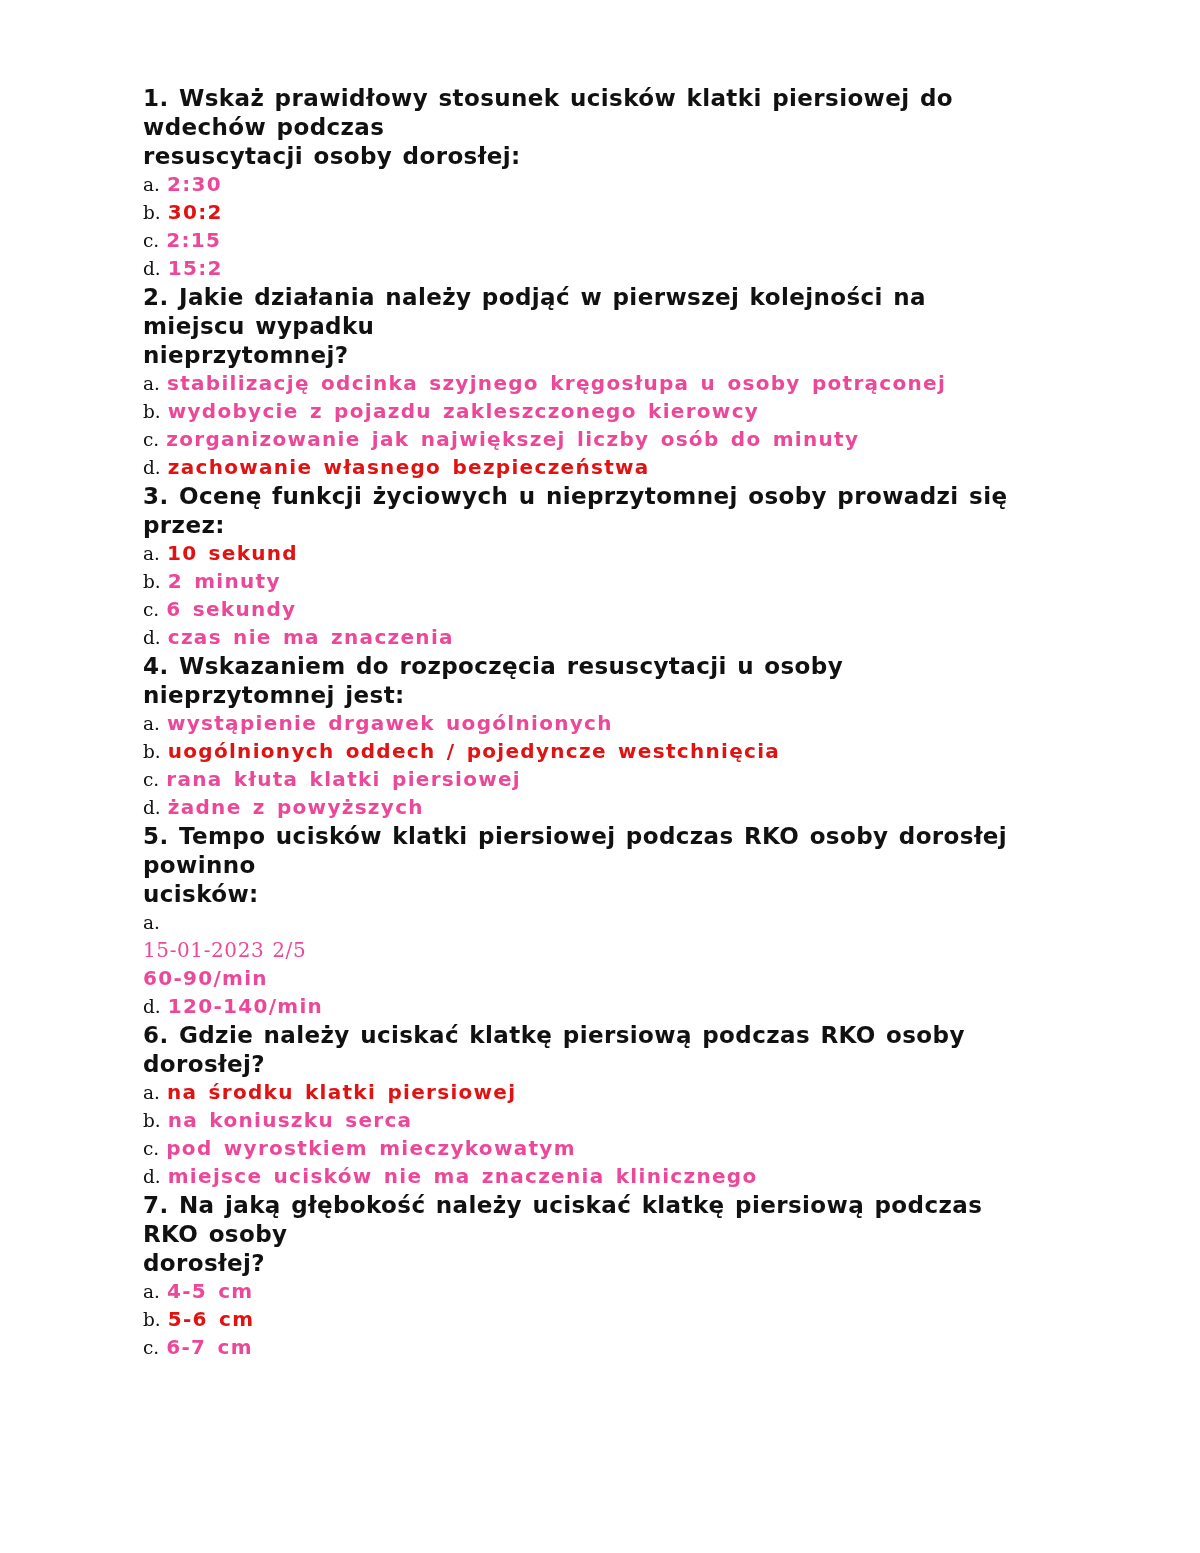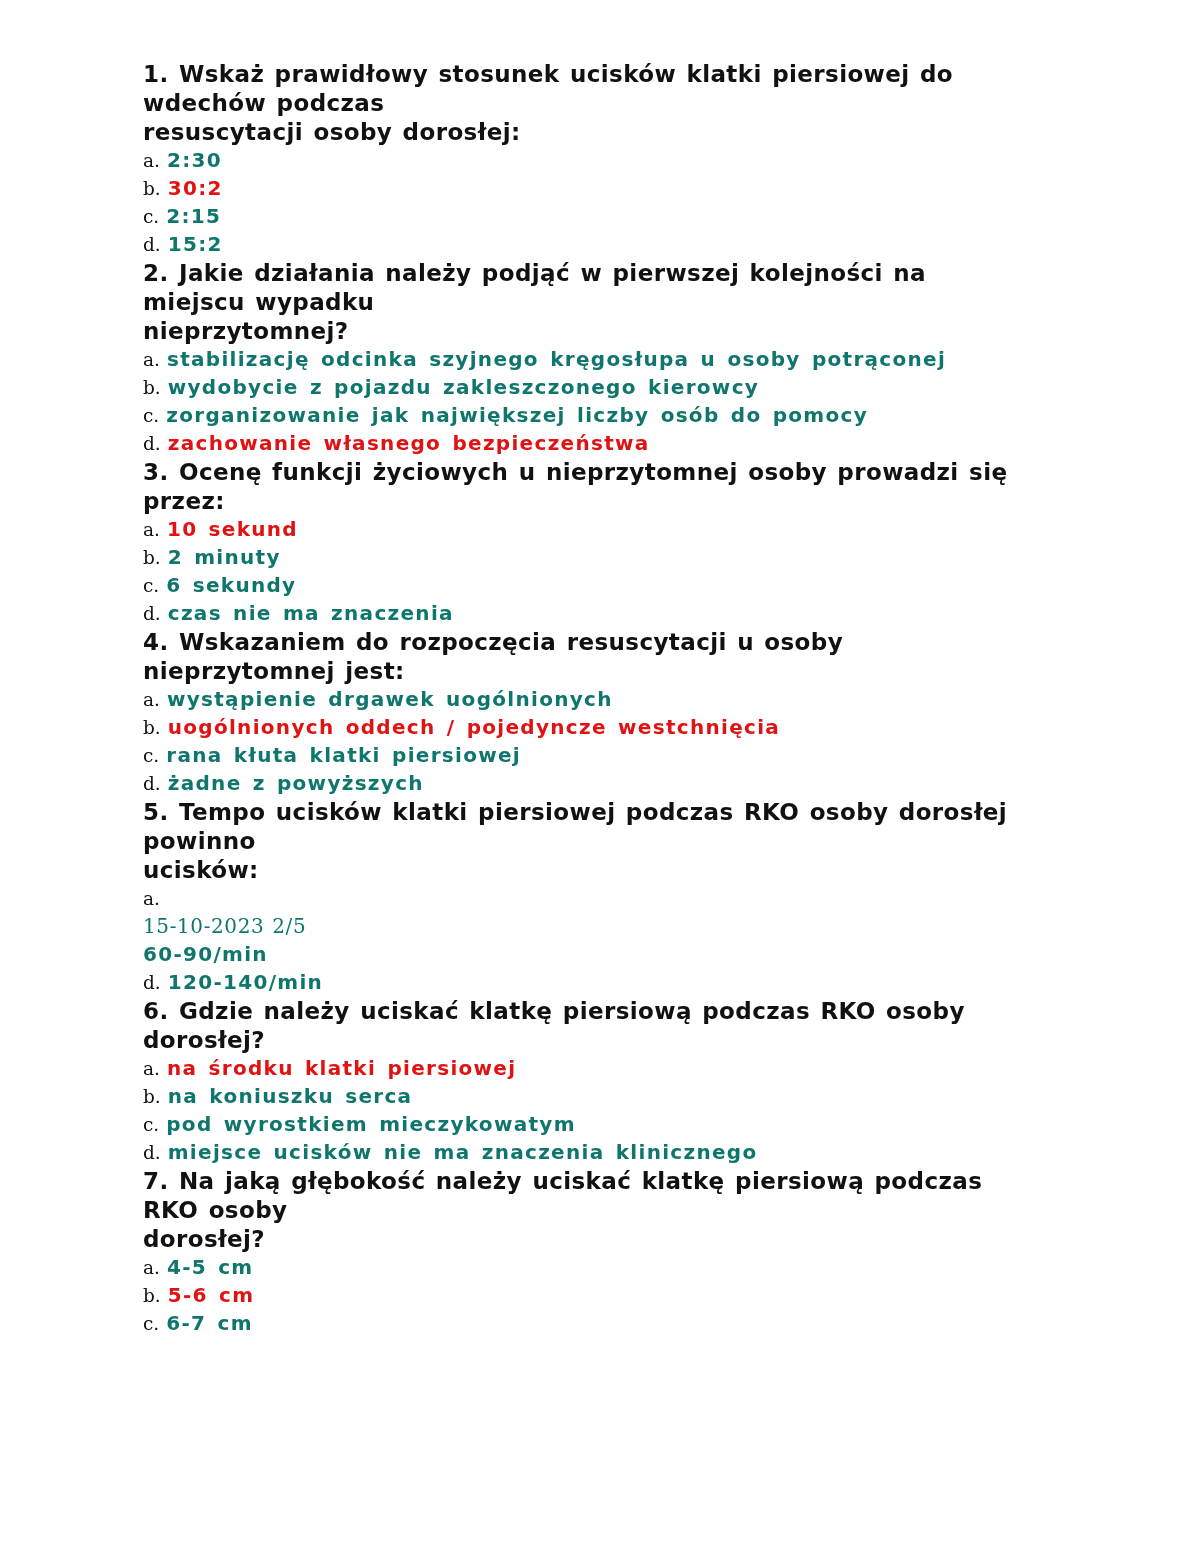--- a/index.html
+++ b/index.html
@@ -9,21 +9,21 @@
   }
   body {
     width: 1200px;
     height: 1553px;
     font-family: "DejaVu Sans", sans-serif;
     color: #111111;
     overflow: hidden;
   }
   .page {
     box-sizing: border-box;
-    padding: 60px 120px 0 143px;
+    padding: 84px 120px 0 143px;
     width: 1083px;
   }
   .q-heading-line {
     font-size: 23px;
     font-weight: bold;
     line-height: 29px;
     letter-spacing: 0.4px;
     word-spacing: 2px;
     color: #111111;
     white-space: nowrap;
@@ -37,21 +37,21 @@
     font-size: 18.5px;
     font-weight: normal;
     color: #111111;
     margin-right: 7px;
   }
   .opt-text {
     font-size: 20px;
     font-weight: bold;
     letter-spacing: 1.3px;
     word-spacing: 3px;
-    color: #0f766e;
+    color: #ec4899;
   }
   .opt-text.correct {
     color: #e01212;
   }
   .opt-text.meta {
     font-family: "DejaVu Serif", serif;
     font-weight: normal;
     font-size: 20px;
     letter-spacing: 0.6px;
     word-spacing: 1px;
@@ -69,21 +69,21 @@
       <div class="opt-row"><span class="opt-letter">b.</span><span class="opt-text correct">30:2</span></div>
       <div class="opt-row"><span class="opt-letter">c.</span><span class="opt-text">2:15</span></div>
       <div class="opt-row"><span class="opt-letter">d.</span><span class="opt-text">15:2</span></div>
     </section>
     <section class="question-block">
       <div class="q-heading-line">2. Jakie działania należy podjąć w pierwszej kolejności na</div>
       <div class="q-heading-line">miejscu wypadku</div>
       <div class="q-heading-line">nieprzytomnej?</div>
       <div class="opt-row"><span class="opt-letter">a.</span><span class="opt-text">stabilizację odcinka szyjnego kręgosłupa u osoby potrąconej</span></div>
       <div class="opt-row"><span class="opt-letter">b.</span><span class="opt-text">wydobycie z pojazdu zakleszczonego kierowcy</span></div>
-      <div class="opt-row"><span class="opt-letter">c.</span><span class="opt-text">zorganizowanie jak największej liczby osób do pomocy</span></div>
+      <div class="opt-row"><span class="opt-letter">c.</span><span class="opt-text">zorganizowanie jak największej liczby osób do minuty</span></div>
       <div class="opt-row"><span class="opt-letter">d.</span><span class="opt-text correct">zachowanie własnego bezpieczeństwa</span></div>
     </section>
     <section class="question-block">
       <div class="q-heading-line">3. Ocenę funkcji życiowych u nieprzytomnej osoby prowadzi się</div>
       <div class="q-heading-line">przez:</div>
       <div class="opt-row"><span class="opt-letter">a.</span><span class="opt-text correct">10 sekund</span></div>
       <div class="opt-row"><span class="opt-letter">b.</span><span class="opt-text">2 minuty</span></div>
       <div class="opt-row"><span class="opt-letter">c.</span><span class="opt-text">6 sekundy</span></div>
       <div class="opt-row"><span class="opt-letter">d.</span><span class="opt-text">czas nie ma znaczenia</span></div>
     </section>
@@ -93,21 +93,21 @@
       <div class="opt-row"><span class="opt-letter">a.</span><span class="opt-text">wystąpienie drgawek uogólnionych</span></div>
       <div class="opt-row"><span class="opt-letter">b.</span><span class="opt-text correct">uogólnionych oddech / pojedyncze westchnięcia</span></div>
       <div class="opt-row"><span class="opt-letter">c.</span><span class="opt-text">rana kłuta klatki piersiowej</span></div>
       <div class="opt-row"><span class="opt-letter">d.</span><span class="opt-text">żadne z powyższych</span></div>
     </section>
     <section class="question-block">
       <div class="q-heading-line">5. Tempo ucisków klatki piersiowej podczas RKO osoby dorosłej</div>
       <div class="q-heading-line">powinno</div>
       <div class="q-heading-line">ucisków:</div>
       <div class="opt-row"><span class="opt-letter">a.</span></div>
-      <div class="opt-row"><span class="opt-text meta">15-10-2023 2/5</span></div>
+      <div class="opt-row"><span class="opt-text meta">15-01-2023 2/5</span></div>
       <div class="opt-row"><span class="opt-text">60-90/min</span></div>
       <div class="opt-row"><span class="opt-letter">d.</span><span class="opt-text">120-140/min</span></div>
     </section>
     <section class="question-block">
       <div class="q-heading-line">6. Gdzie należy uciskać klatkę piersiową podczas RKO osoby</div>
       <div class="q-heading-line">dorosłej?</div>
       <div class="opt-row"><span class="opt-letter">a.</span><span class="opt-text correct">na środku klatki piersiowej</span></div>
       <div class="opt-row"><span class="opt-letter">b.</span><span class="opt-text">na koniuszku serca</span></div>
       <div class="opt-row"><span class="opt-letter">c.</span><span class="opt-text">pod wyrostkiem mieczykowatym</span></div>
       <div class="opt-row"><span class="opt-letter">d.</span><span class="opt-text">miejsce ucisków nie ma znaczenia klinicznego</span></div>

